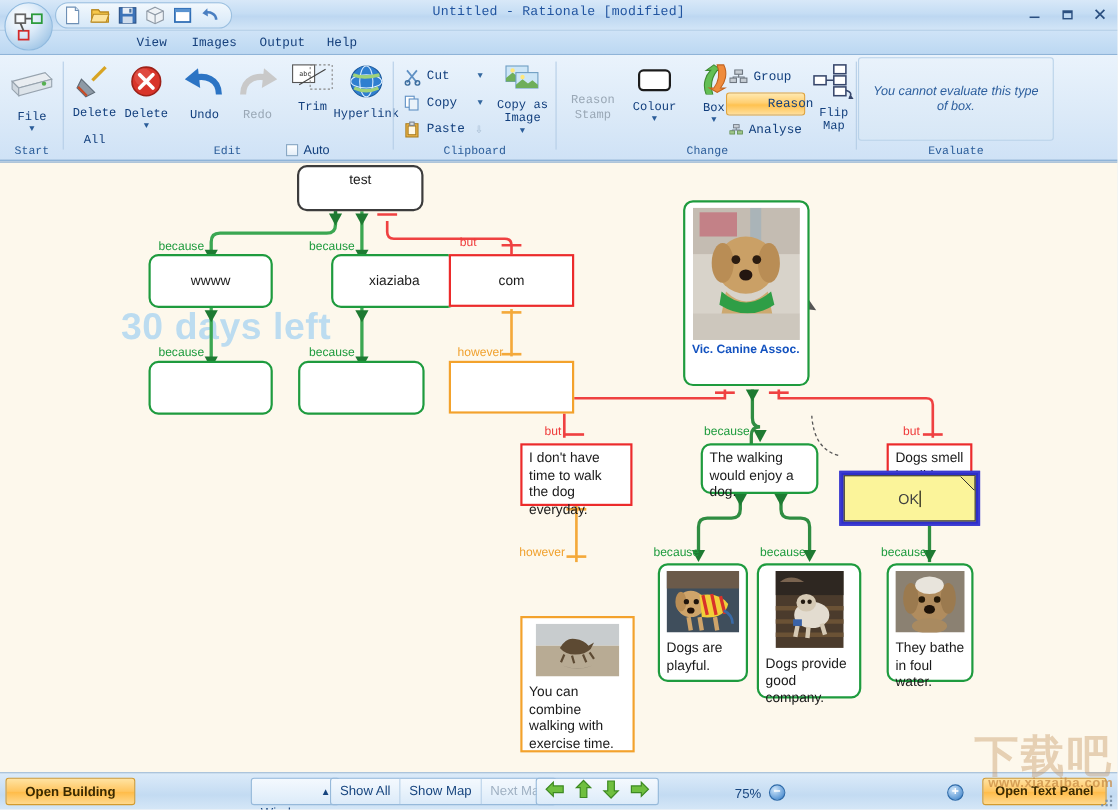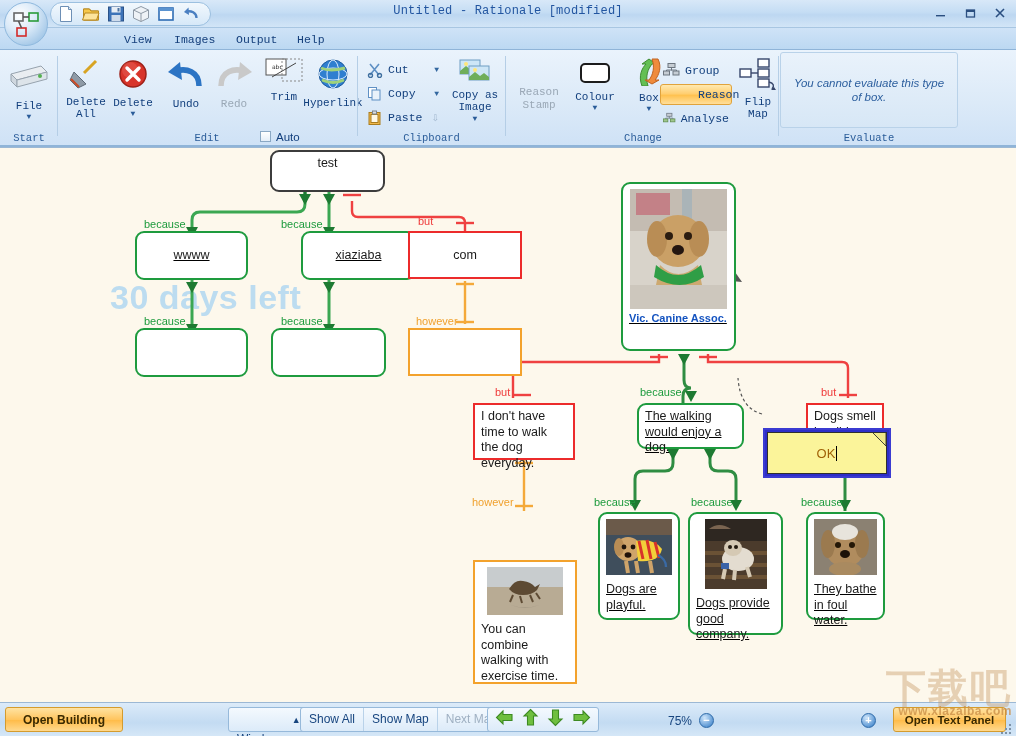--- a/index.html
+++ b/index.html
@@ -118,21 +118,21 @@
   .node.round{ border-radius:9px; }
   .node .ntext{
     font-family:"Liberation Sans", sans-serif; font-size:12.5px; color:#1a1a1a;
     line-height:15.5px; padding:4px 6px 3px 6px; display:block;
   }
   .node.center .ntext{ text-align:center; }
   .node .src{
     font-family:"Liberation Sans", sans-serif; font-size:11px; color:#1453c0;
     padding:0 6px 3px 6px; display:block; font-weight:bold;
   }
-  .g-green{ border:2px solid #1e9b3e;text-decoration:underline; }
+  .g-green{ border:2px solid #1e9b3e; }
   .g-red{ border:2px solid #ec2b2b; }
   .g-orange{ border:2px solid #f3a22c; }
   .g-dark{ border:2px solid #3c3c3c; }
 
   .photo{ display:block; margin:5px auto 3px auto; background-size:cover; background-position:center;}
 
   
   .clabel{
     position:absolute; font-family:"Liberation Sans", sans-serif; font-size:11px;
     white-space:nowrap;
@@ -144,21 +144,21 @@
   svg.wires{ position:absolute; left:0; top:0; width:1016px; height:555px; pointer-events:none; }
 
   
   .sticky{
     position:absolute; border:2px solid #3b3bd1; background:#2e2ec8; padding:2px;
   }
   .sticky-in{
     position:relative; width:100%; height:100%; background:#fbf49a; border:1px solid #2f2f2f;
     display:flex; align-items:center; justify-content:center;
   }
-  .sticky-in .sk{ font-family:"Liberation Sans", sans-serif; font-size:13px; color:#a16207; }
+  .sticky-in .sk{ font-family:"Liberation Sans", sans-serif; font-size:13px; color:#404040; }
   .caret-bar{ display:inline-block; width:1px; height:15px; background:#000; margin-left:1px; vertical-align:-3px;}
 
   
   .statusbar{
     position:absolute; left:0; top:702px; width:1016px; height:34px;
     background:linear-gradient(to bottom,#dcebf9,#c3dbf2 60%,#d5e7f7);
     border-top:1px solid #9cb8d4;
   }
   .sbtn{
     position:absolute; height:25px; line-height:25px; padding:0 10px;
@@ -296,21 +296,21 @@
 
     <div class="rgroup" style="left:59px; width:296px;">
       <div class="gbody">
         <div class="bigbtn" style="left:0; top:6px;">
           <svg width="40" height="32" viewBox="0 0 40 32">
             <path d="M30 3 L18 15" stroke="#d8a423" stroke-width="3"></path>
             <path d="M8 14 L20 26 L12 30 L4 22 z" fill="#8e9aa6" stroke="#5e6a76"></path>
             <path d="M5 21 L13 29" stroke="#c94a25" stroke-width="2"></path>
           </svg>
           <span class="lbl">Delete</span>
-          <span class="lbl" style="margin-top:0">All</span>
+          <span class="lbl" style="margin-top:13px">All</span>
         </div>
 
         <div class="bigbtn" style="left:47px; top:6px;">
           <svg width="34" height="32" viewBox="0 0 34 32" style="margin-top:1px">
             <circle cx="17" cy="15" r="13" fill="#d8342a" stroke="#9d2119" stroke-width="1.5"></circle>
             <circle cx="14" cy="11" r="8" fill="#e8675c" opacity=".45"></circle>
             <path d="M11 9 L23 21 M23 9 L11 21" stroke="#fff" stroke-width="3.4" stroke-linecap="round"></path>
           </svg>
           <span class="lbl">Delete</span>
           <span class="caret">▼</span>

